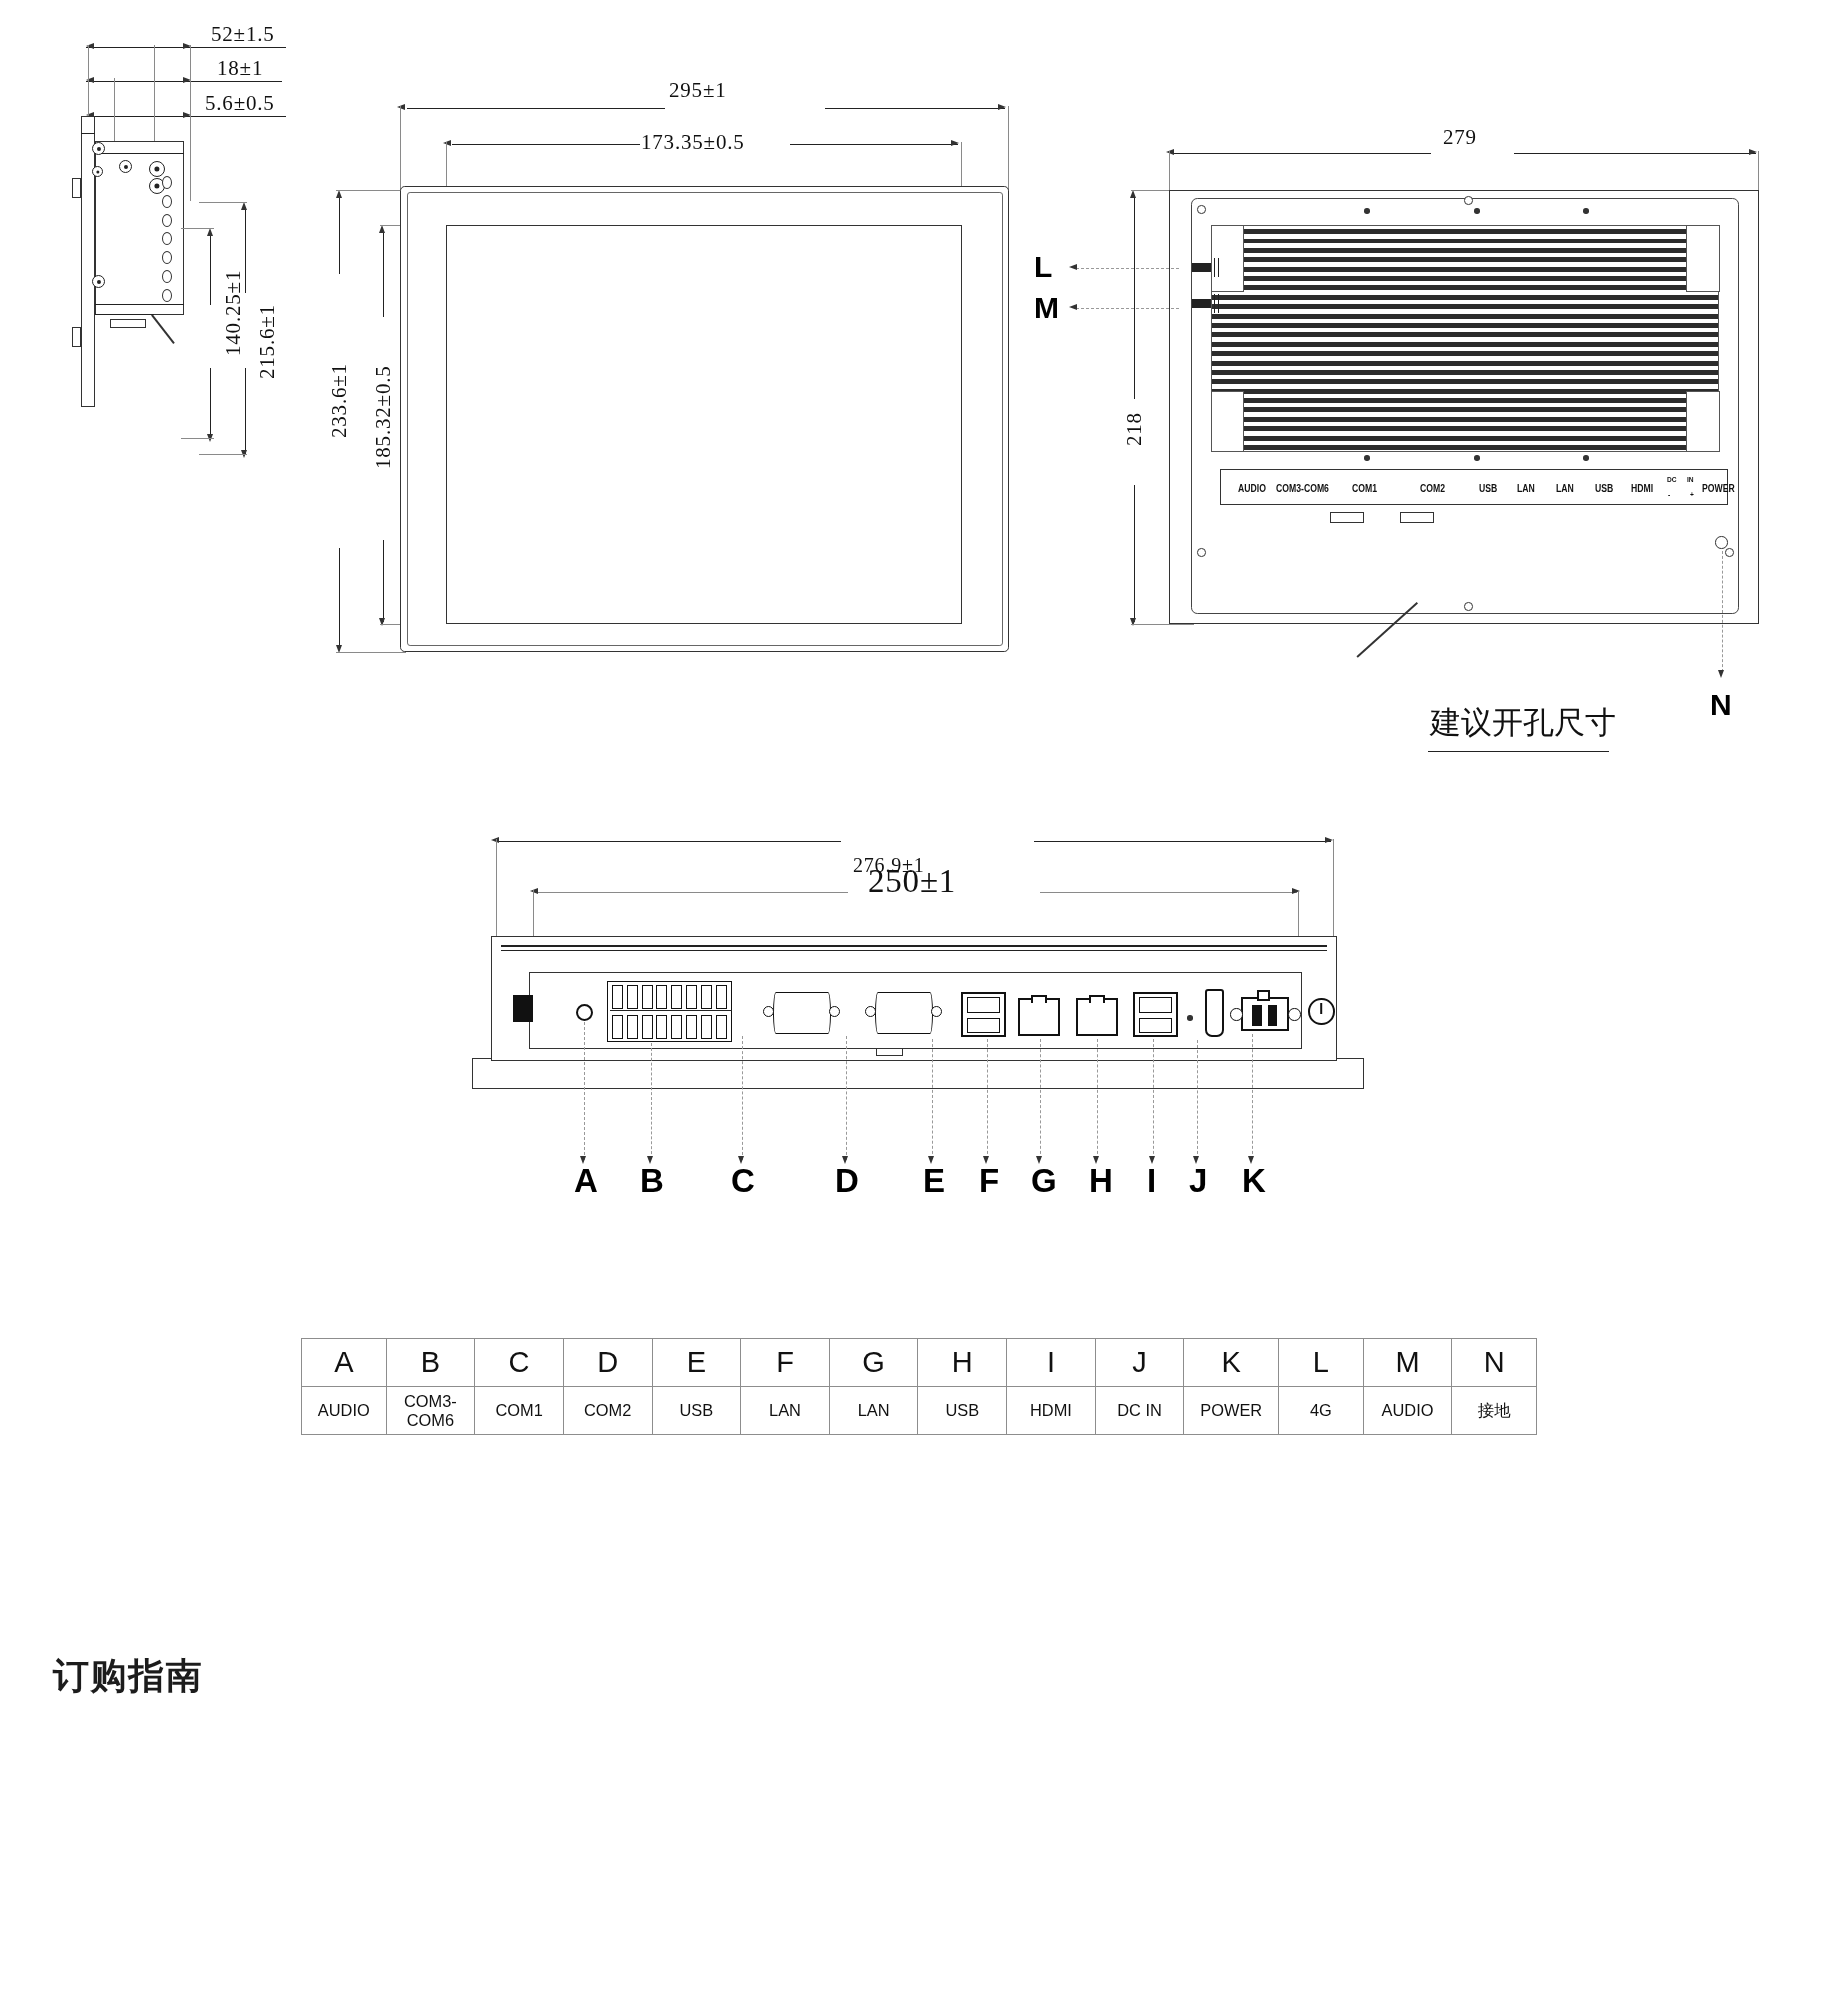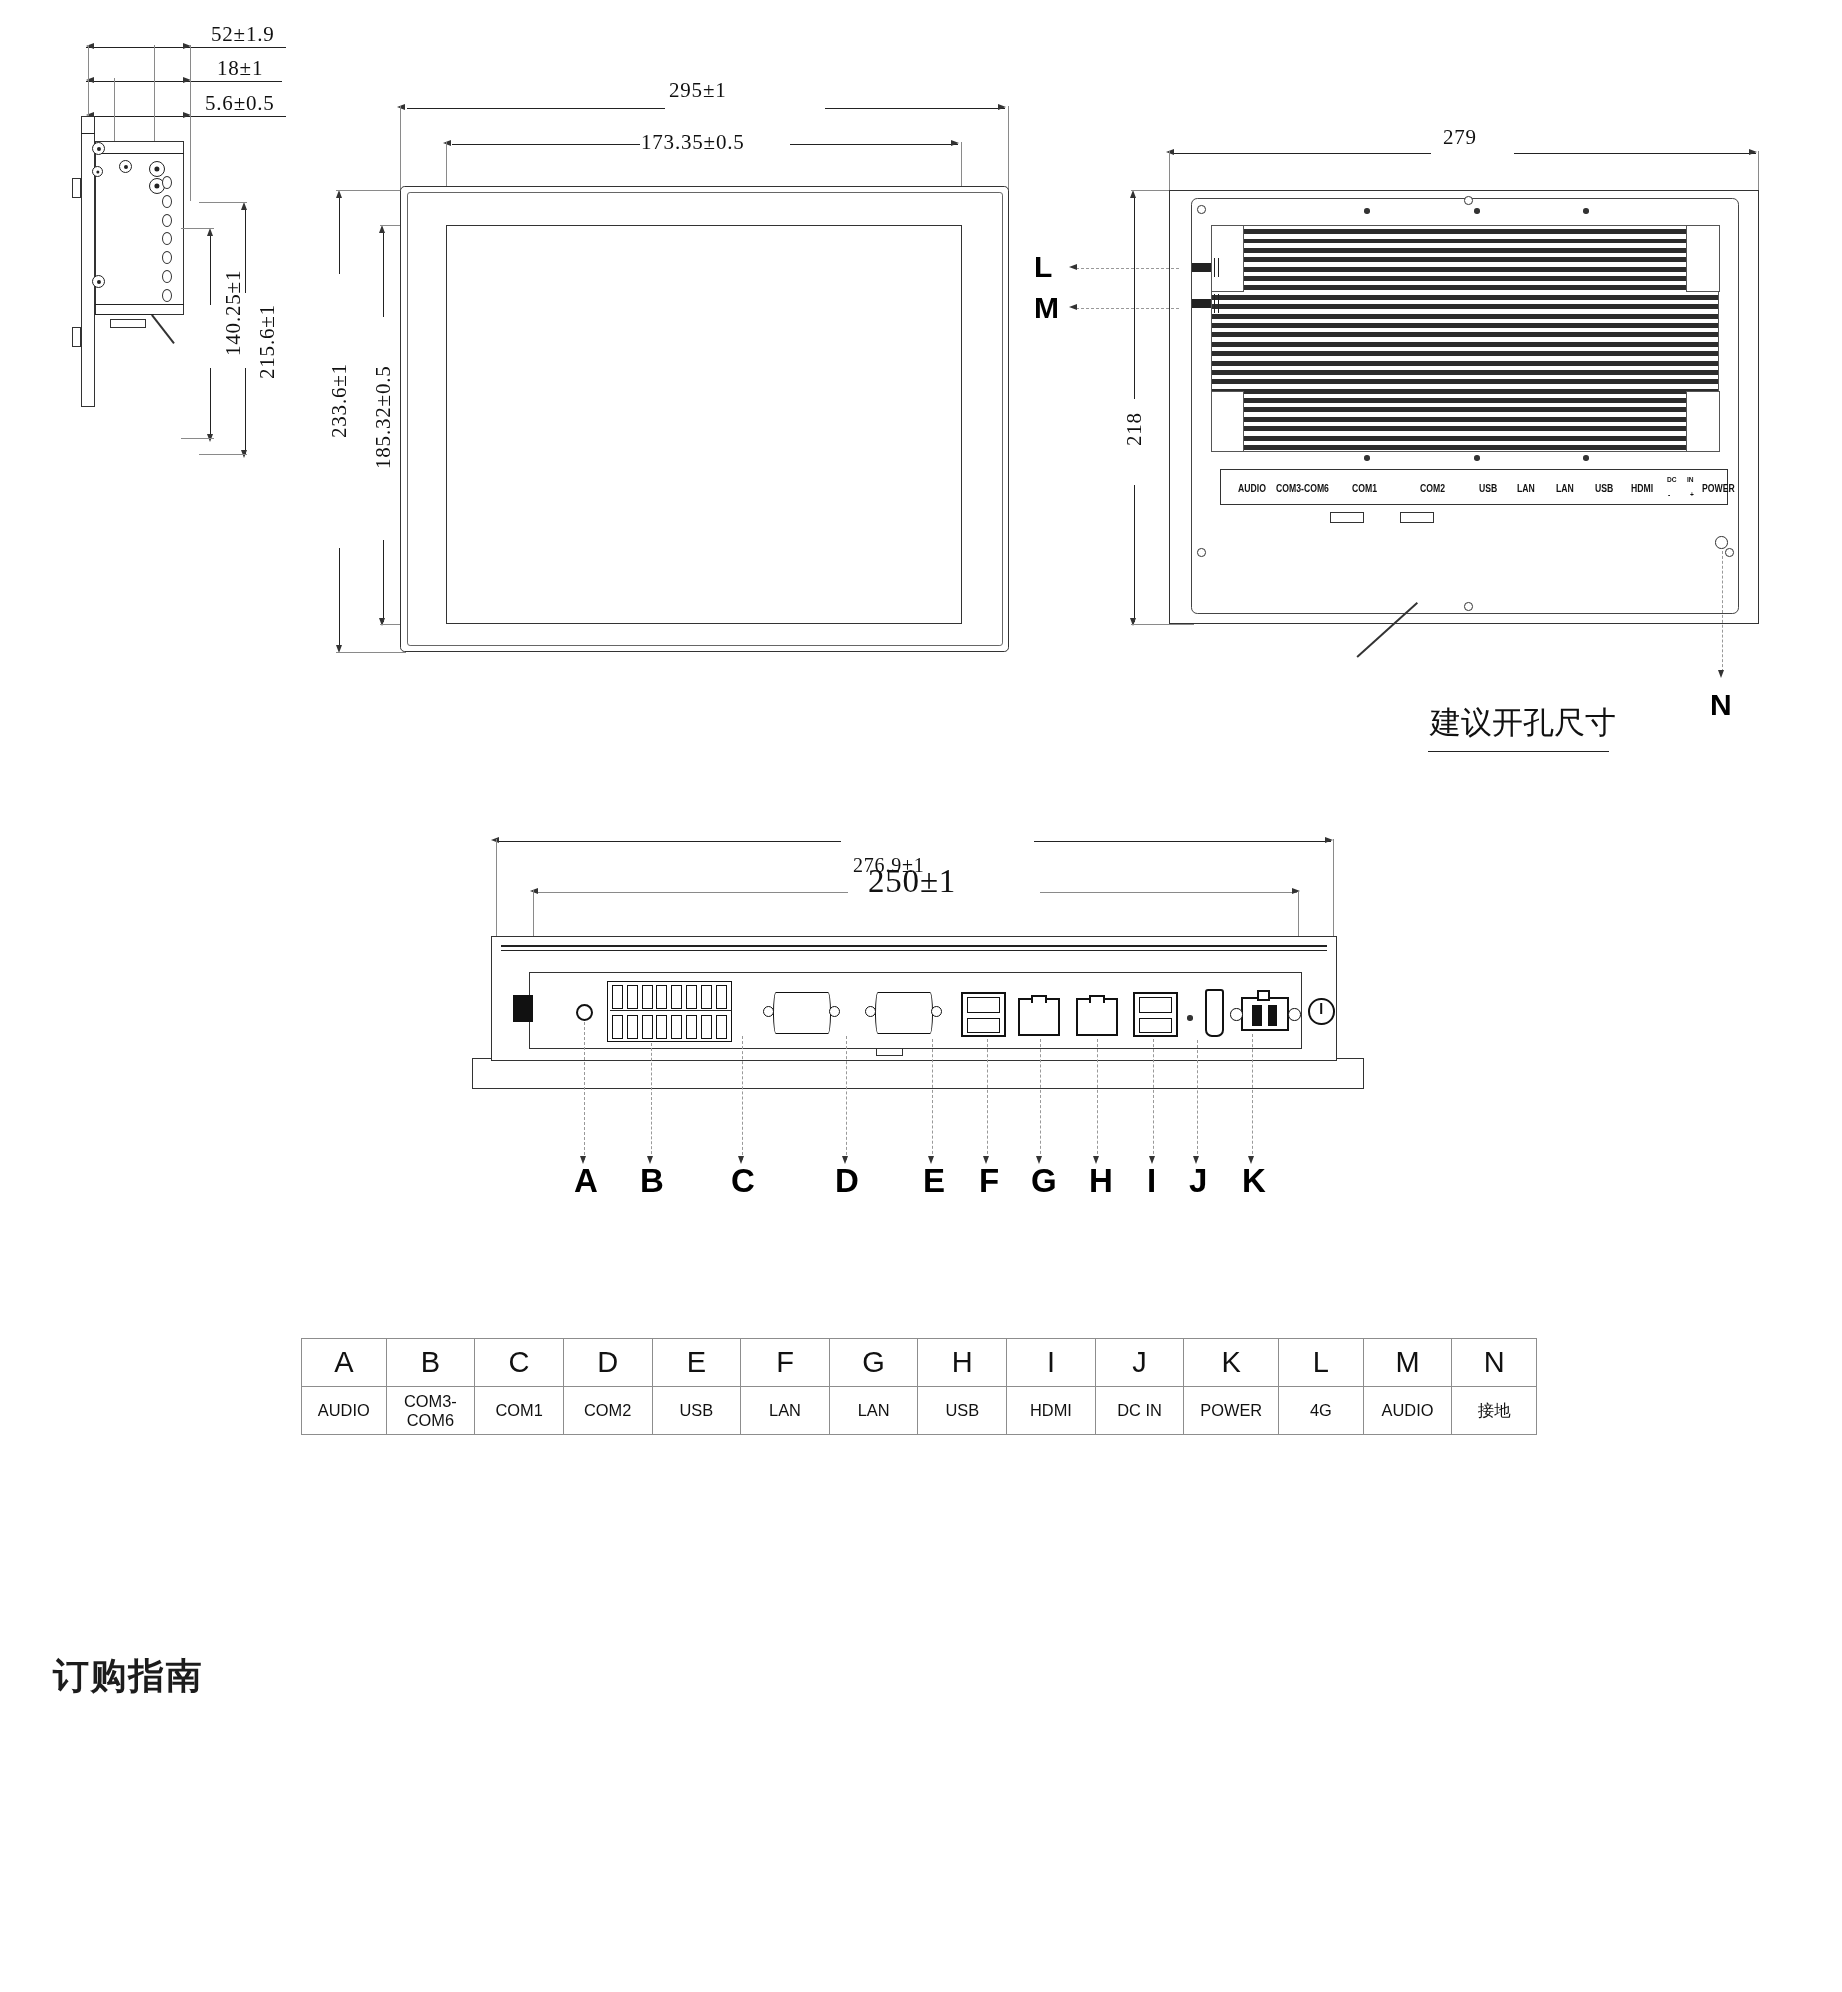--- a/index.html
+++ b/index.html
@@ -128,21 +128,21 @@
               text-align:left; padding:0 20.3px; height:117px; }
   .td-desc sup { font-size:0.62em; vertical-align:super; }
 </style>
 </head>
 <body>
 
 <div class="stage">
 
   <div>
 
-    <div class="dim" style="left:211px; top:22px;">52±1.9</div>
+    <div class="dim" style="left:211px; top:22px;">52±1.5</div>
     <div class="dim" style="left:217px; top:56px;">18±1</div>
     <div class="dim" style="left:205px; top:91px;">5.6±0.5</div>
 
     <div class="ln h dark" style="left:86px; top:47px; width:106px;"></div>
     <div class="arrL" style="left:86px; top:43px;"></div>
     <div class="arrR" style="left:183px; top:43px;"></div>
     <div class="ln h dark" style="left:192px; top:47px; width:94px;"></div>
 
     <div class="ln h dark" style="left:86px; top:81px; width:106px;"></div>
     <div class="arrL" style="left:86px; top:77px;"></div>

